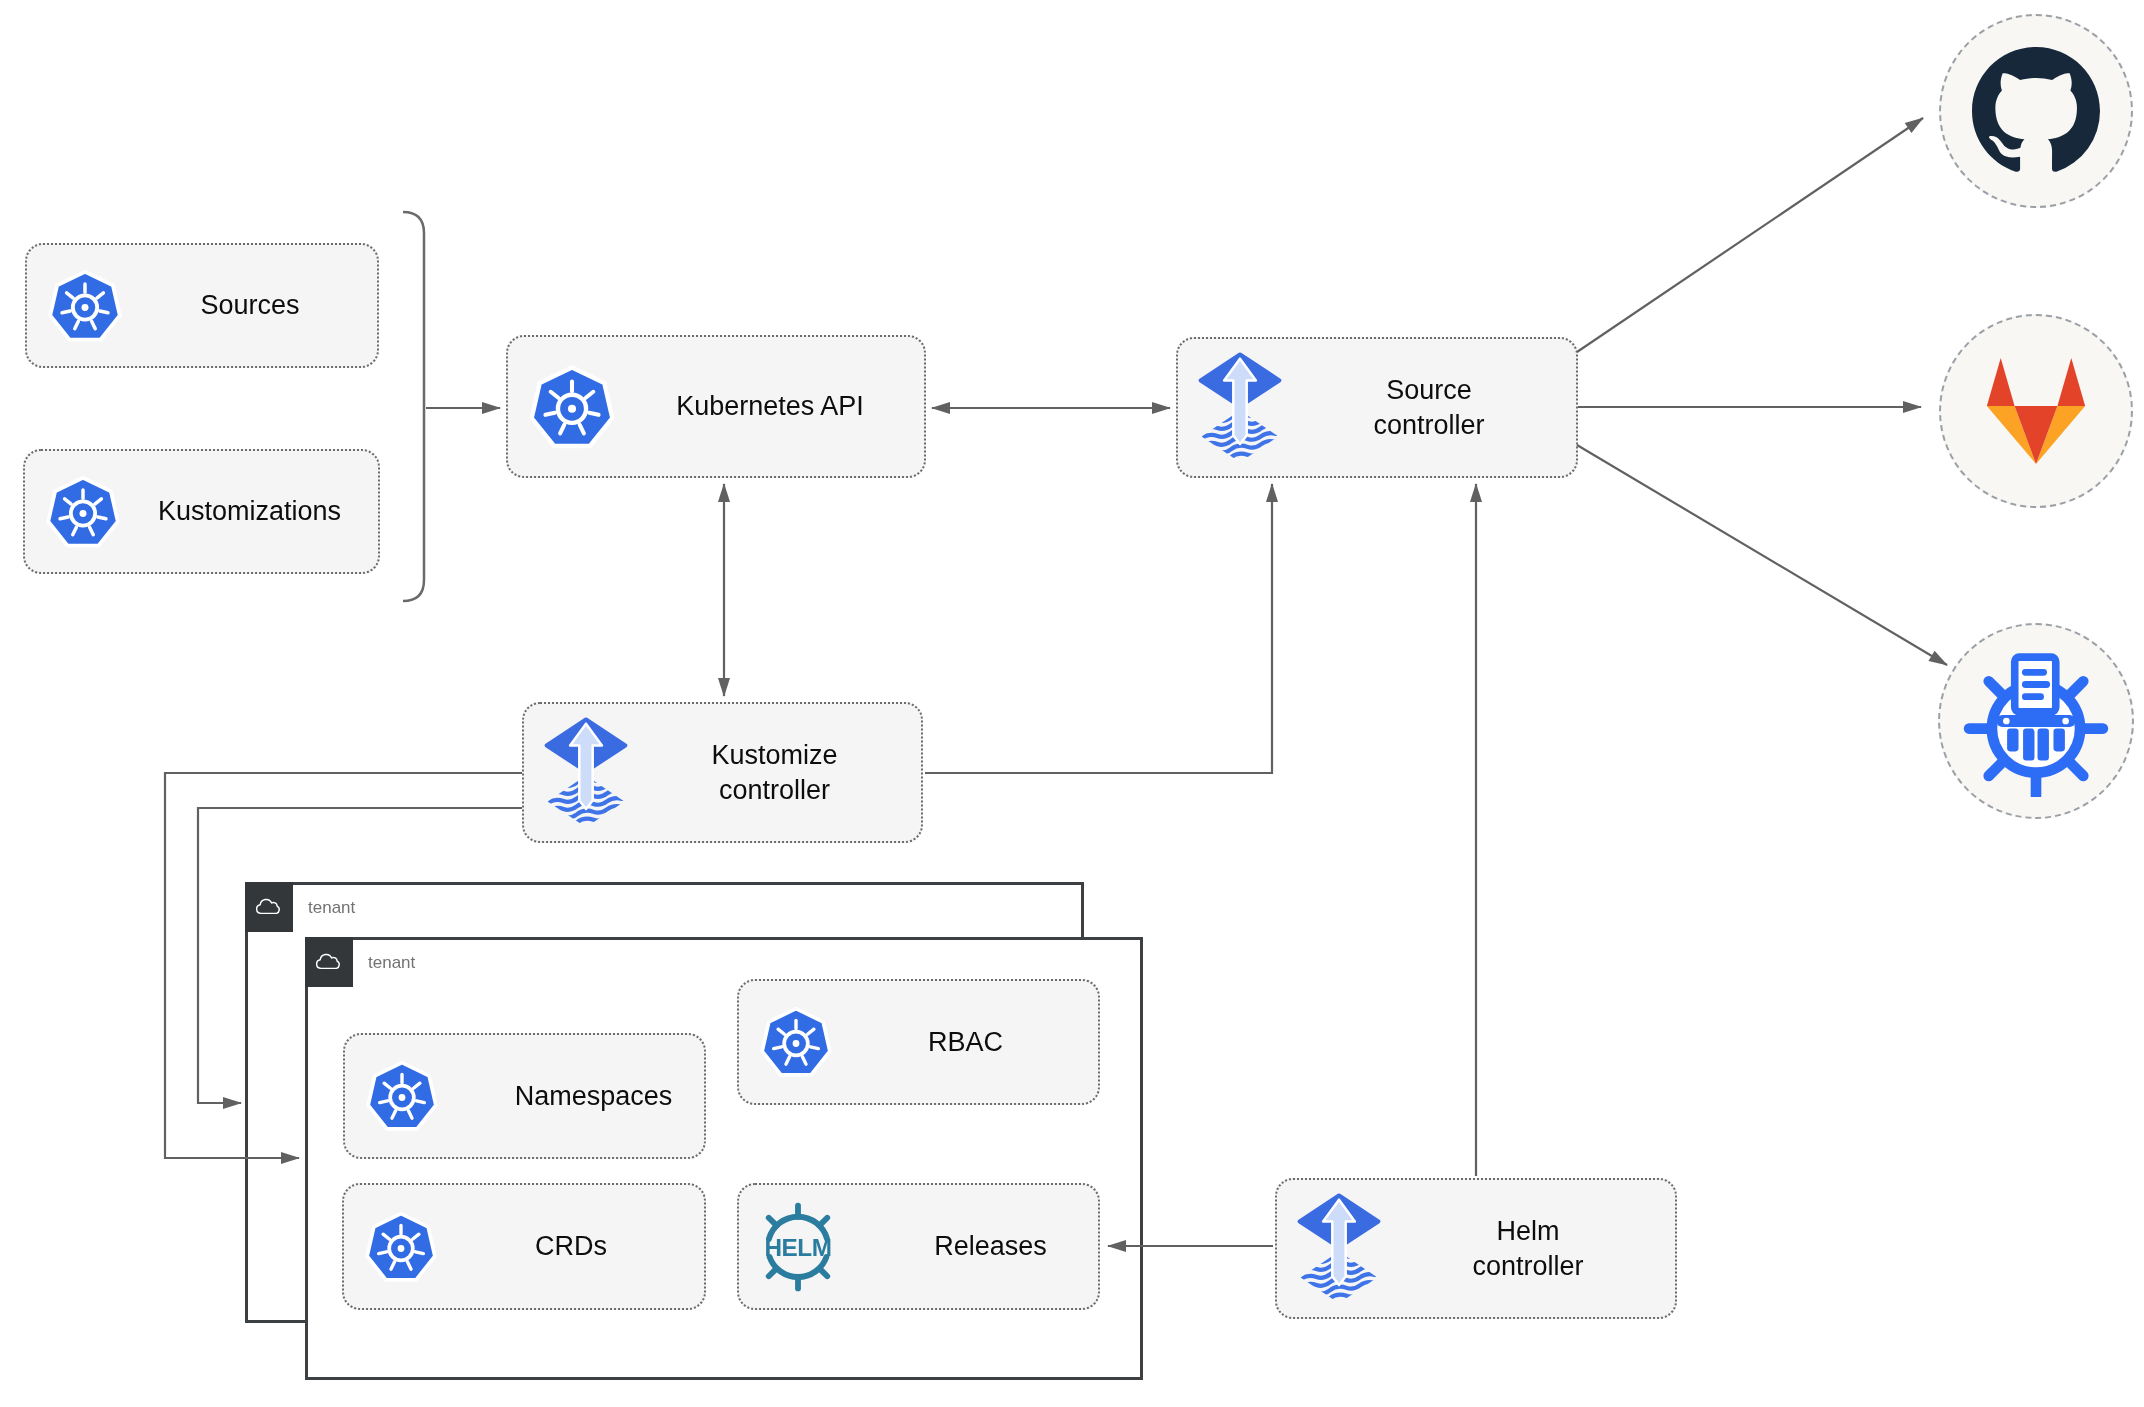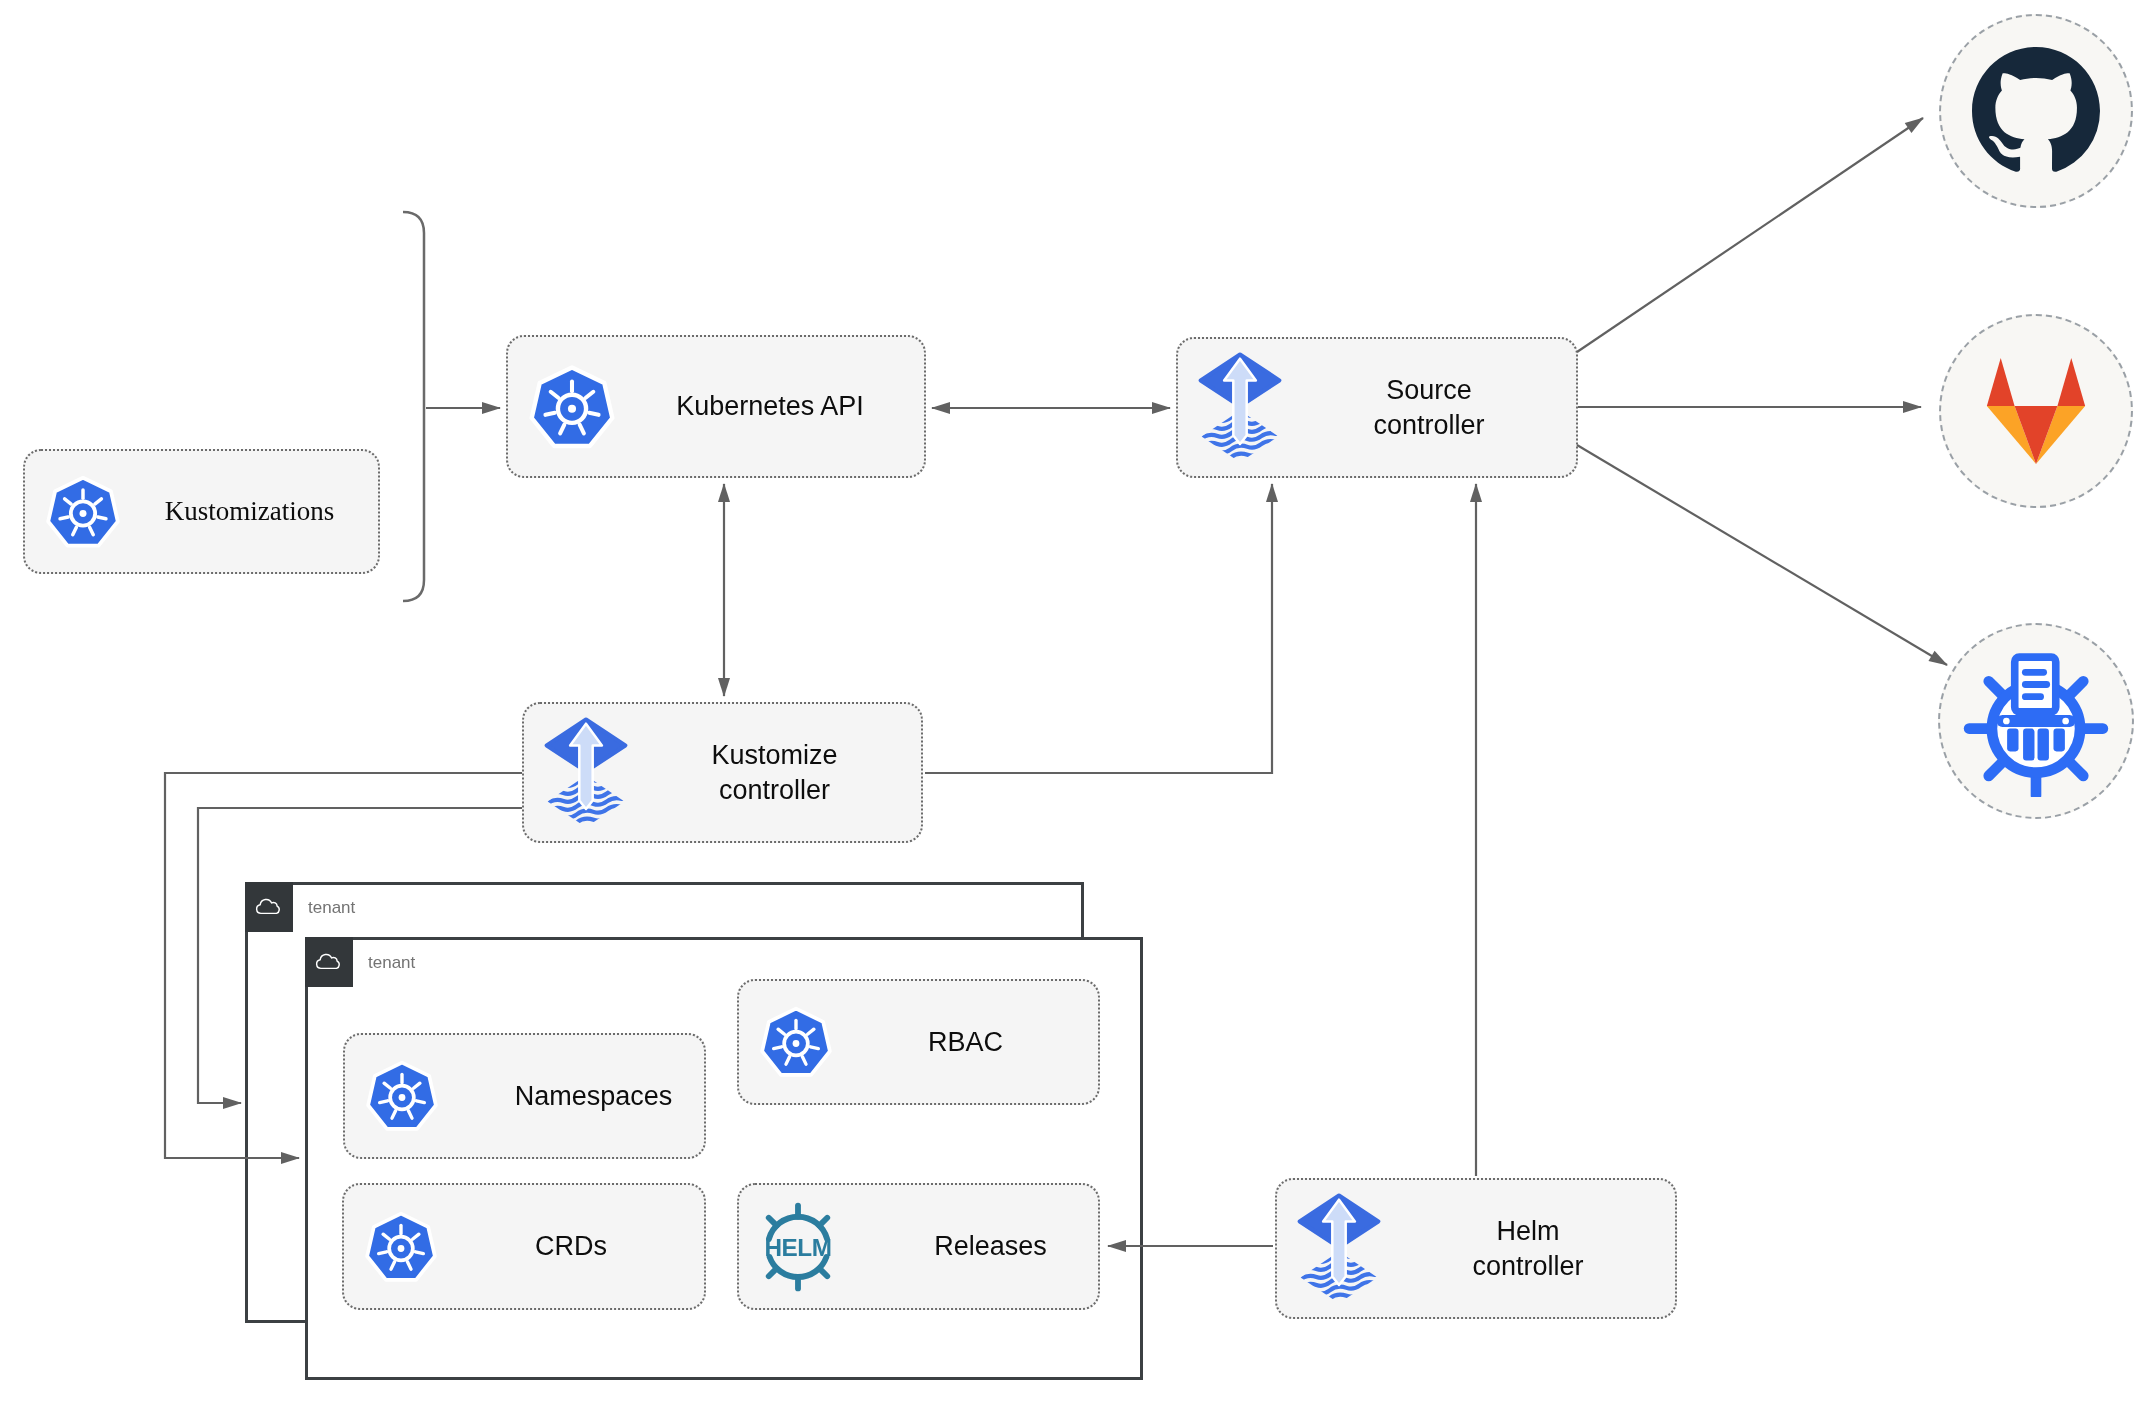--- a/index.html
+++ b/index.html
@@ -105,22 +105,28 @@
         <g fill="#2d6cf5">
           <rect x="31" y="55" width="7.5" height="15" rx="2"></rect>
           <rect x="41.5" y="55" width="7.5" height="21" rx="2"></rect>
           <rect x="51" y="55" width="7.5" height="21" rx="2"></rect>
           <rect x="61.5" y="55" width="7.5" height="15" rx="2"></rect>
         </g>
       </symbol>
     </defs>
   </svg>
 
-
-  <div class="node" style="left:23px;top:449px;width:357px;height:125px;font-family:Liberation Serif, serif;">
+  <div class="node" style="left:25px;top:243px;width:354px;height:125px;">
+    <svg class="icon" width="76" height="76">
+        <use href="#sym-k8s"></use>
+      </svg>
+    <div class="label">Sources</div>
+  </div>
+
+  <div class="node" style="left:23px;top:449px;width:357px;height:125px;">
     <svg class="icon" width="76" height="76">
         <use href="#sym-k8s"></use>
       </svg>
     <div class="label">Kustomizations</div>
   </div>
 
   <div class="node" style="left:506px;top:335px;width:420px;height:143px;">
     <svg class="icon" width="88" height="88">
         <use href="#sym-k8s"></use>
       </svg>

